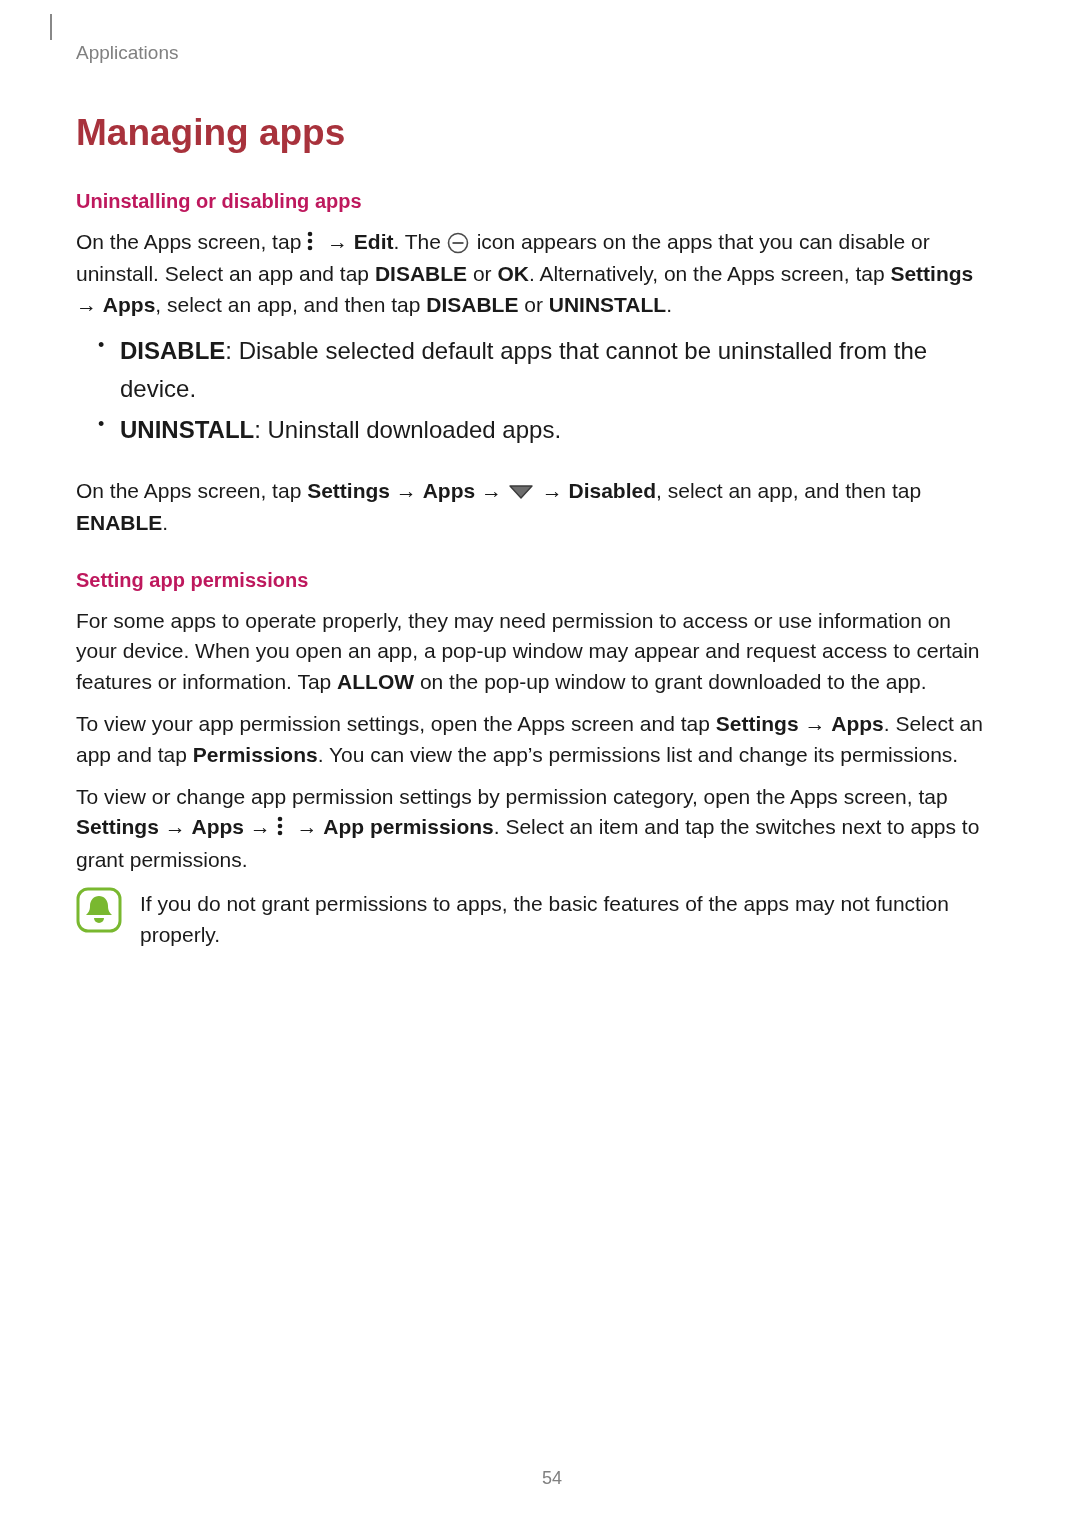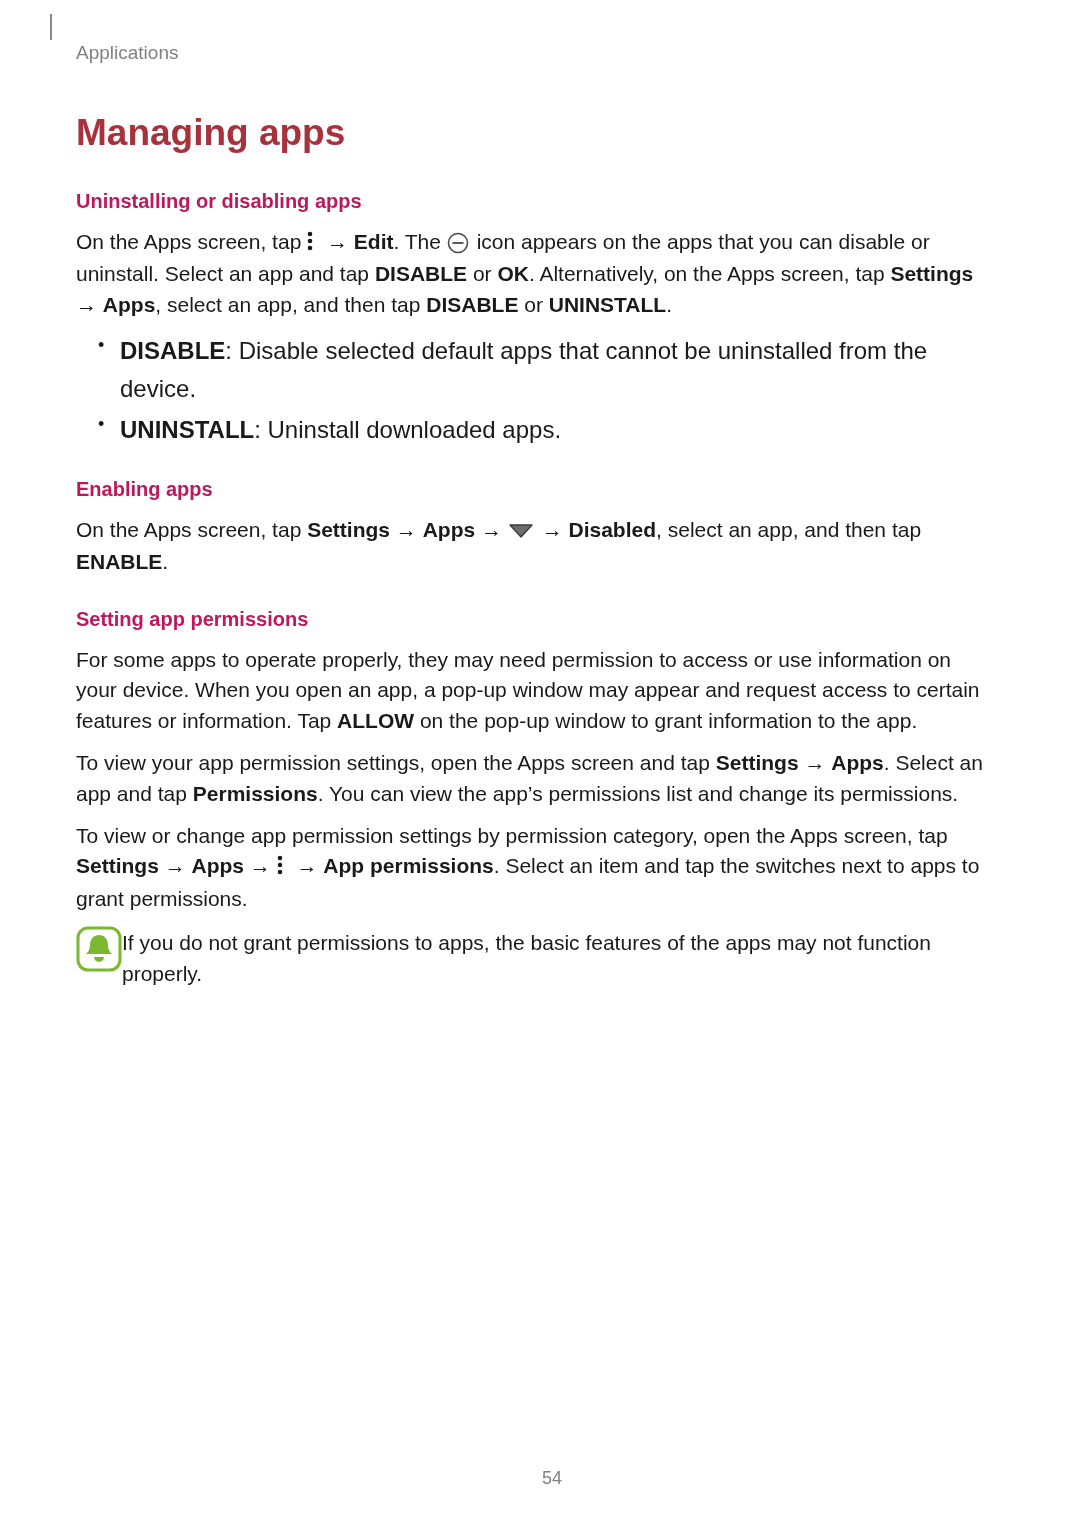--- a/index.html
+++ b/index.html
@@ -85,20 +85,21 @@
   .icon-minus svg { width: 22px; height: 22px; }
   .icon-dropdown {
     display: inline-block;
     width: 28px;
     vertical-align: -2px;
   }
   .icon-dropdown svg { width: 26px; height: 16px; }
   .note-row {
     display: flex;
     align-items: flex-start;
+    gap: 18px;
     margin-top: 12px;
   }
   .note-icon { flex: 0 0 auto; }
   .note-icon svg { width: 46px; height: 46px; }
   .note-text {
     font-size: 21px;
     line-height: 1.45;
     padding-top: 2px;
   }
   .page-number {
@@ -130,30 +131,29 @@
         </svg></span><span> → </span><b>Edit</b><span>. The </span><span class="icon-minus"><svg viewBox="0 0 22 22">
           <circle cx="11" cy="11" r="9.5" fill="none" stroke="#4a4a4a" stroke-width="1.6"></circle>
           <line x1="5.5" y1="11" x2="16.5" y2="11" stroke="#4a4a4a" stroke-width="1.8"></line>
         </svg></span><span> icon appears on the apps that you can disable or uninstall. Select an app and tap </span><b>DISABLE</b><span> or </span><b>OK</b><span>. Alternatively, on the Apps screen, tap </span><b>Settings</b><span> → </span><b>Apps</b><span>, select an app, and then tap </span><b>DISABLE</b><span> or </span><b>UNINSTALL</b><span>.</span>
   </p>
   <ul>
     <li><b>DISABLE</b><span>: Disable selected default apps that cannot be uninstalled from the device.</span></li>
     <li><b>UNINSTALL</b><span>: Uninstall downloaded apps.</span></li>
   </ul>
 
-  <h2 class="section-gap">Enabling apps</h2>
   <p>
     <span>On the Apps screen, tap </span><b>Settings</b><span> → </span><b>Apps</b><span> → </span><span class="icon-dropdown"><svg viewBox="0 0 26 16">
           <polygon points="2,2 24,2 13,14" fill="#6d6d6d" stroke="#3b3b3b" stroke-width="1.4" stroke-linejoin="round"></polygon>
         </svg></span><span> → </span><b>Disabled</b><span>, select an app, and then tap </span><b>ENABLE</b><span>.</span>
   </p>
 
   <h2 class="section-gap">Setting app permissions</h2>
   <p>
-    <span>For some apps to operate properly, they may need permission to access or use information on your device. When you open an app, a pop-up window may appear and request access to certain features or information. Tap </span><b>ALLOW</b><span> on the pop-up window to grant information to the app.</span>
+    <span>For some apps to operate properly, they may need permission to access or use information on your device. When you open an app, a pop-up window may appear and request access to certain features or information. Tap </span><b>ALLOW</b><span> on the pop-up window to grant downloaded to the app.</span>
   </p>
   <p>
     <span>To view your app permission settings, open the Apps screen and tap </span><b>Settings</b><span> → </span><b>Apps</b><span>. Select an app and tap </span><b>Permissions</b><span>. You can view the app’s permissions list and change its permissions.</span>
   </p>
   <p>
     <span>To view or change app permission settings by permission category, open the Apps screen, tap </span><b>Settings</b><span> → </span><b>Apps</b><span> → </span><span class="icon-more"><svg viewBox="0 0 6 20">
           <circle cx="3" cy="3" r="2.3" fill="#1a1a1a"></circle>
           <circle cx="3" cy="10" r="2.3" fill="#1a1a1a"></circle>
           <circle cx="3" cy="17" r="2.3" fill="#1a1a1a"></circle>
         </svg></span><span> → </span><b>App permissions</b><span>. Select an item and tap the switches next to apps to grant permissions.</span>

